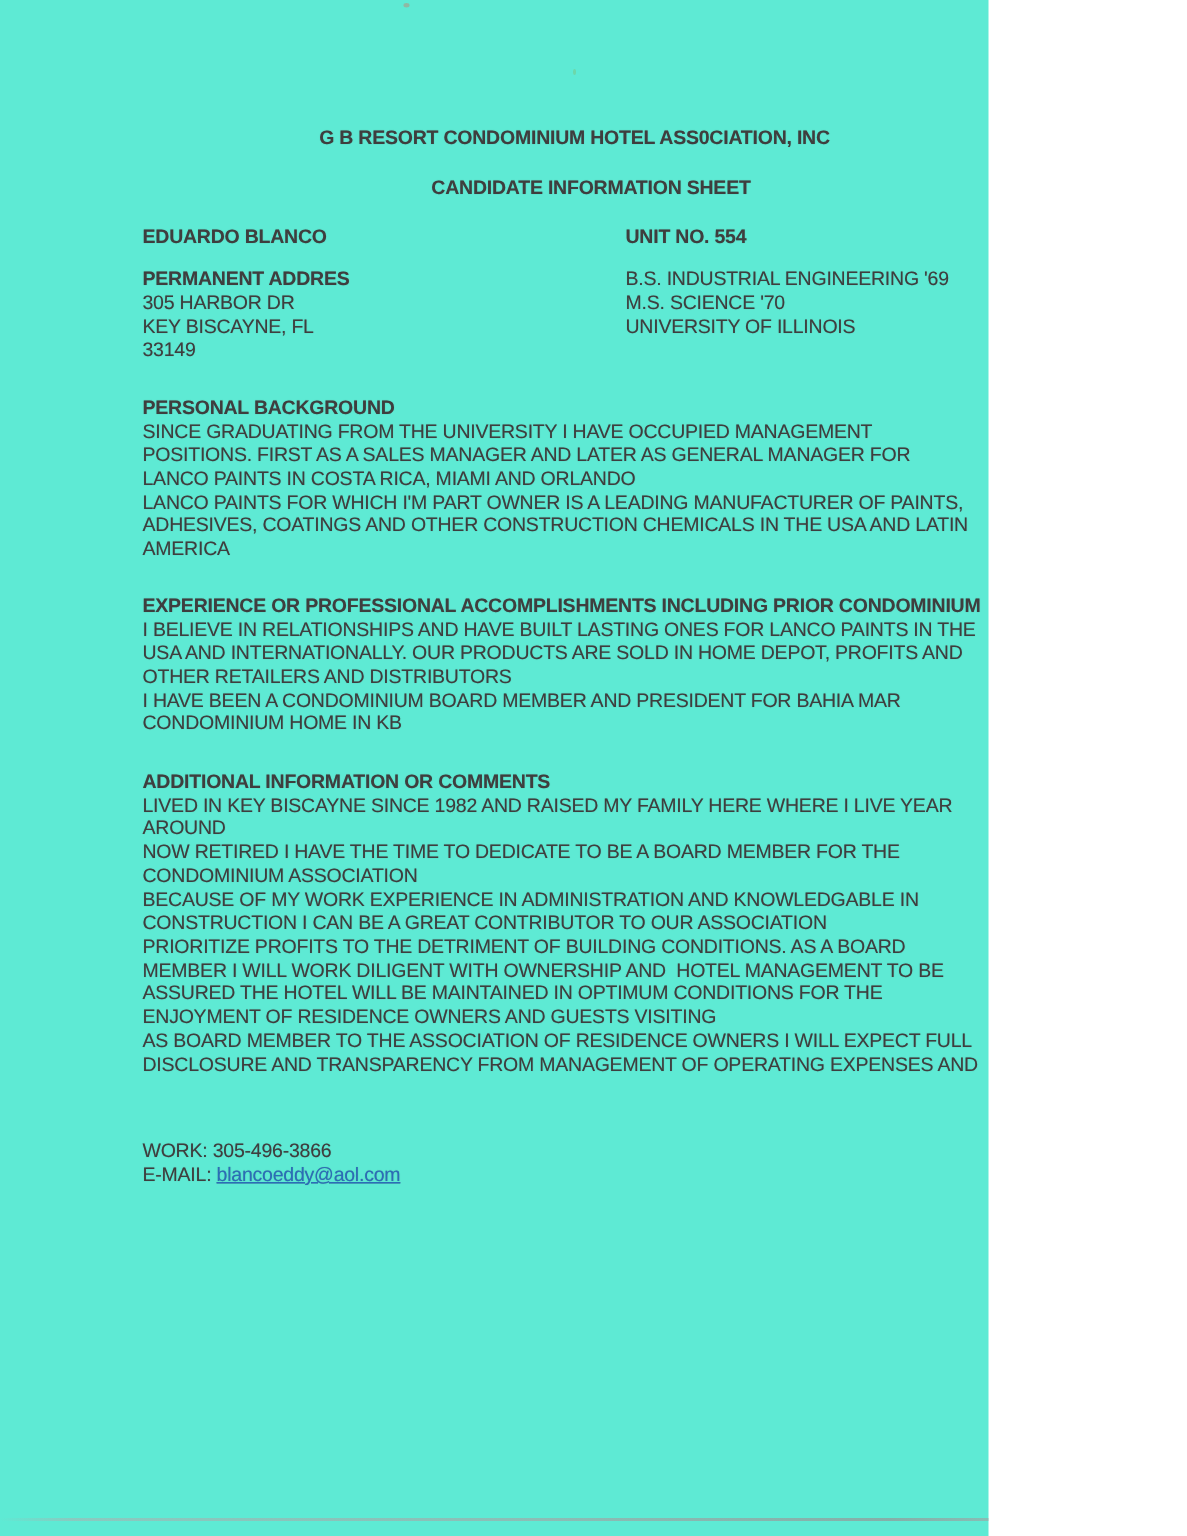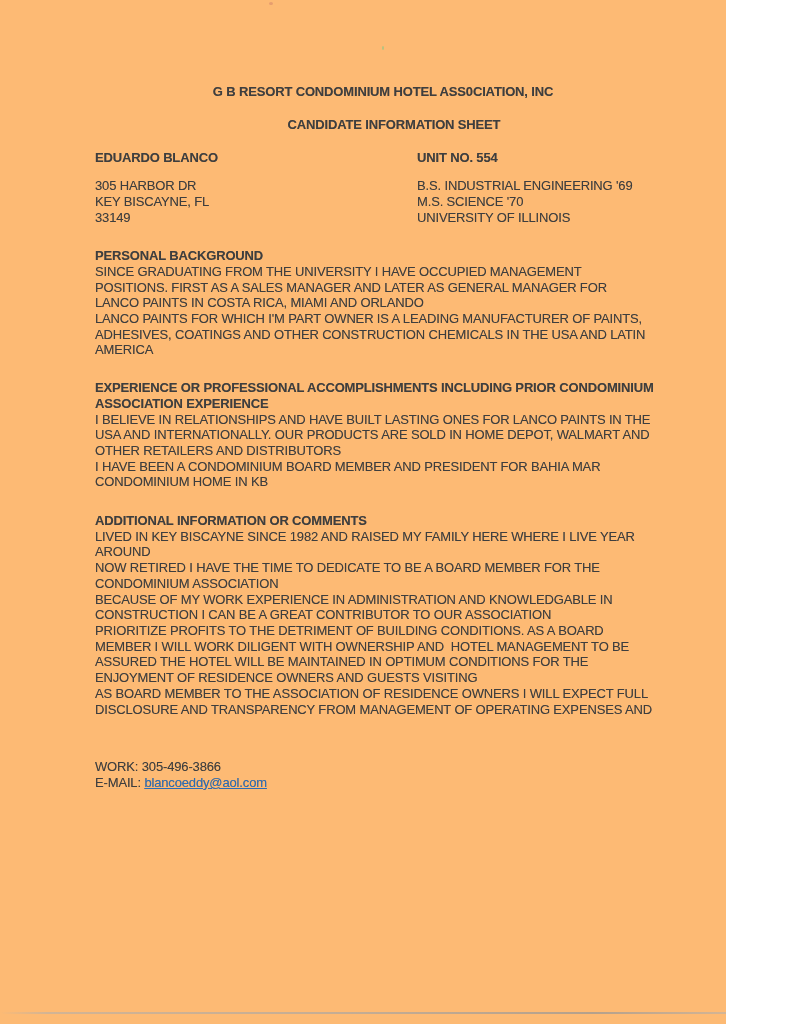--- a/index.html
+++ b/index.html
@@ -1,19 +1,19 @@
 <!DOCTYPE html>
 <html style="--ink: #3e3e3e; --link-color: #2a6db8;"><head>
 <meta charset="utf-8">
 <style>
   html,body{margin:0;padding:0;background:#ffffff;}
   .page{
     position:relative;
-    width:726px;height:1024px;
-    background:#fdba74;
+    width:659px;height:1024px;
+    background:#5eead4;
     overflow:hidden;
     font-family:"Liberation Sans","DejaVu Sans",sans-serif;
     color:var(--ink,#3e3e3e);
   }
   .content{
     position:absolute;left:95px;top:84px;width:610px;
   }
   .line{
     font-size:13px;
     line-height:15.7px;
@@ -65,20 +65,21 @@
 
     <div class="line bold center doc-subtitle">CANDIDATE INFORMATION SHEET</div>
 
     <div class="name-row">
       <div class="line bold col-left">EDUARDO BLANCO</div>
       <div class="line bold col-right">UNIT NO. 554</div>
     </div>
 
     <div class="info-row">
       <div class="col-left">
+        <div class="line bold">PERMANENT ADDRES</div>
         <div class="line">305 HARBOR DR</div>
         <div class="line">KEY BISCAYNE, FL</div>
         <div class="line">33149</div>
       </div>
       <div class="col-right">
         <div class="line">B.S. INDUSTRIAL ENGINEERING '69</div>
         <div class="line">M.S. SCIENCE '70</div>
         <div class="line">UNIVERSITY OF ILLINOIS</div>
       </div>
     </div>
@@ -88,23 +89,22 @@
       <div class="line">SINCE GRADUATING FROM THE UNIVERSITY I HAVE OCCUPIED MANAGEMENT</div>
       <div class="line">POSITIONS. FIRST AS A SALES MANAGER AND LATER AS GENERAL MANAGER FOR</div>
       <div class="line">LANCO PAINTS IN COSTA RICA, MIAMI AND ORLANDO</div>
       <div class="line">LANCO PAINTS FOR WHICH I'M PART OWNER IS A LEADING MANUFACTURER OF PAINTS,</div>
       <div class="line">ADHESIVES, COATINGS AND OTHER CONSTRUCTION CHEMICALS IN THE USA AND LATIN</div>
       <div class="line">AMERICA</div>
     </div>
 
     <div class="section-exp">
       <div class="line bold">EXPERIENCE OR PROFESSIONAL ACCOMPLISHMENTS INCLUDING PRIOR CONDOMINIUM</div>
-      <div class="line bold">ASSOCIATION EXPERIENCE</div>
       <div class="line">I BELIEVE IN RELATIONSHIPS AND HAVE BUILT LASTING ONES FOR LANCO PAINTS IN THE</div>
-      <div class="line">USA AND INTERNATIONALLY. OUR PRODUCTS ARE SOLD IN HOME DEPOT, WALMART AND</div>
+      <div class="line">USA AND INTERNATIONALLY. OUR PRODUCTS ARE SOLD IN HOME DEPOT, PROFITS AND</div>
       <div class="line">OTHER RETAILERS AND DISTRIBUTORS</div>
       <div class="line">I HAVE BEEN A CONDOMINIUM BOARD MEMBER AND PRESIDENT FOR BAHIA MAR</div>
       <div class="line">CONDOMINIUM HOME IN KB</div>
     </div>
 
     <div class="section-add">
       <div class="line bold">ADDITIONAL INFORMATION OR COMMENTS</div>
       <div class="line">LIVED IN KEY BISCAYNE SINCE 1982 AND RAISED MY FAMILY HERE WHERE I LIVE YEAR</div>
       <div class="line">AROUND</div>
       <div class="line">NOW RETIRED I HAVE THE TIME TO DEDICATE TO BE A BOARD MEMBER FOR THE</div>

